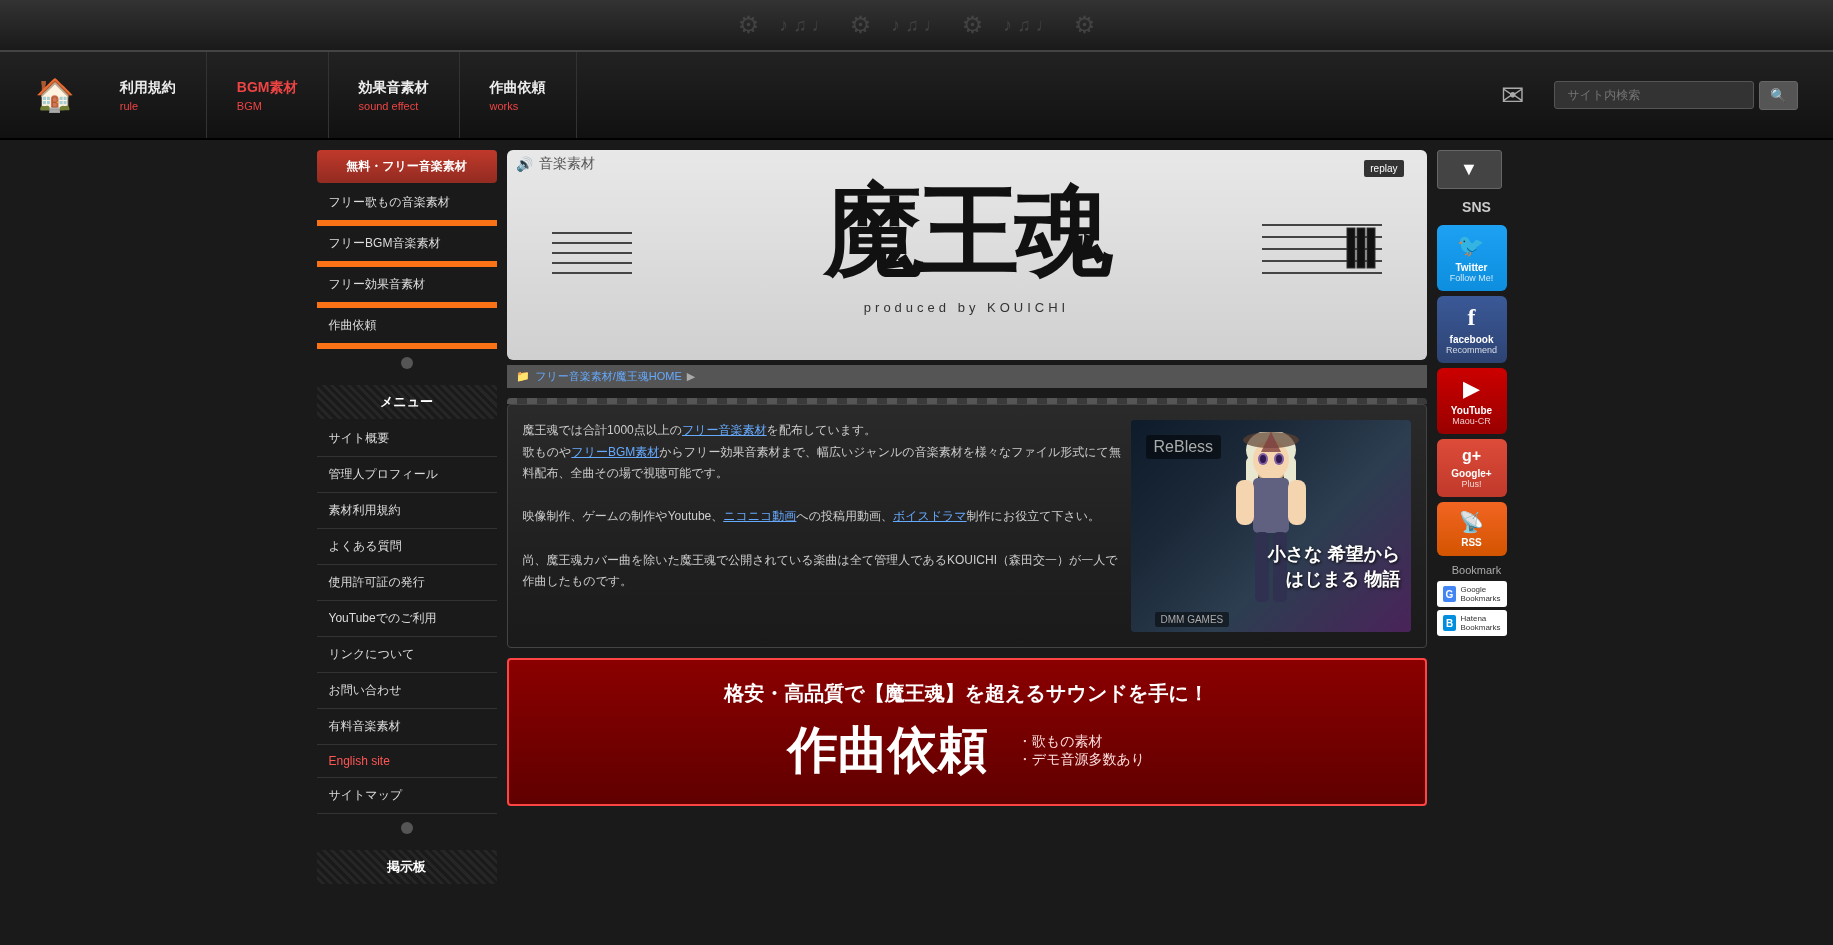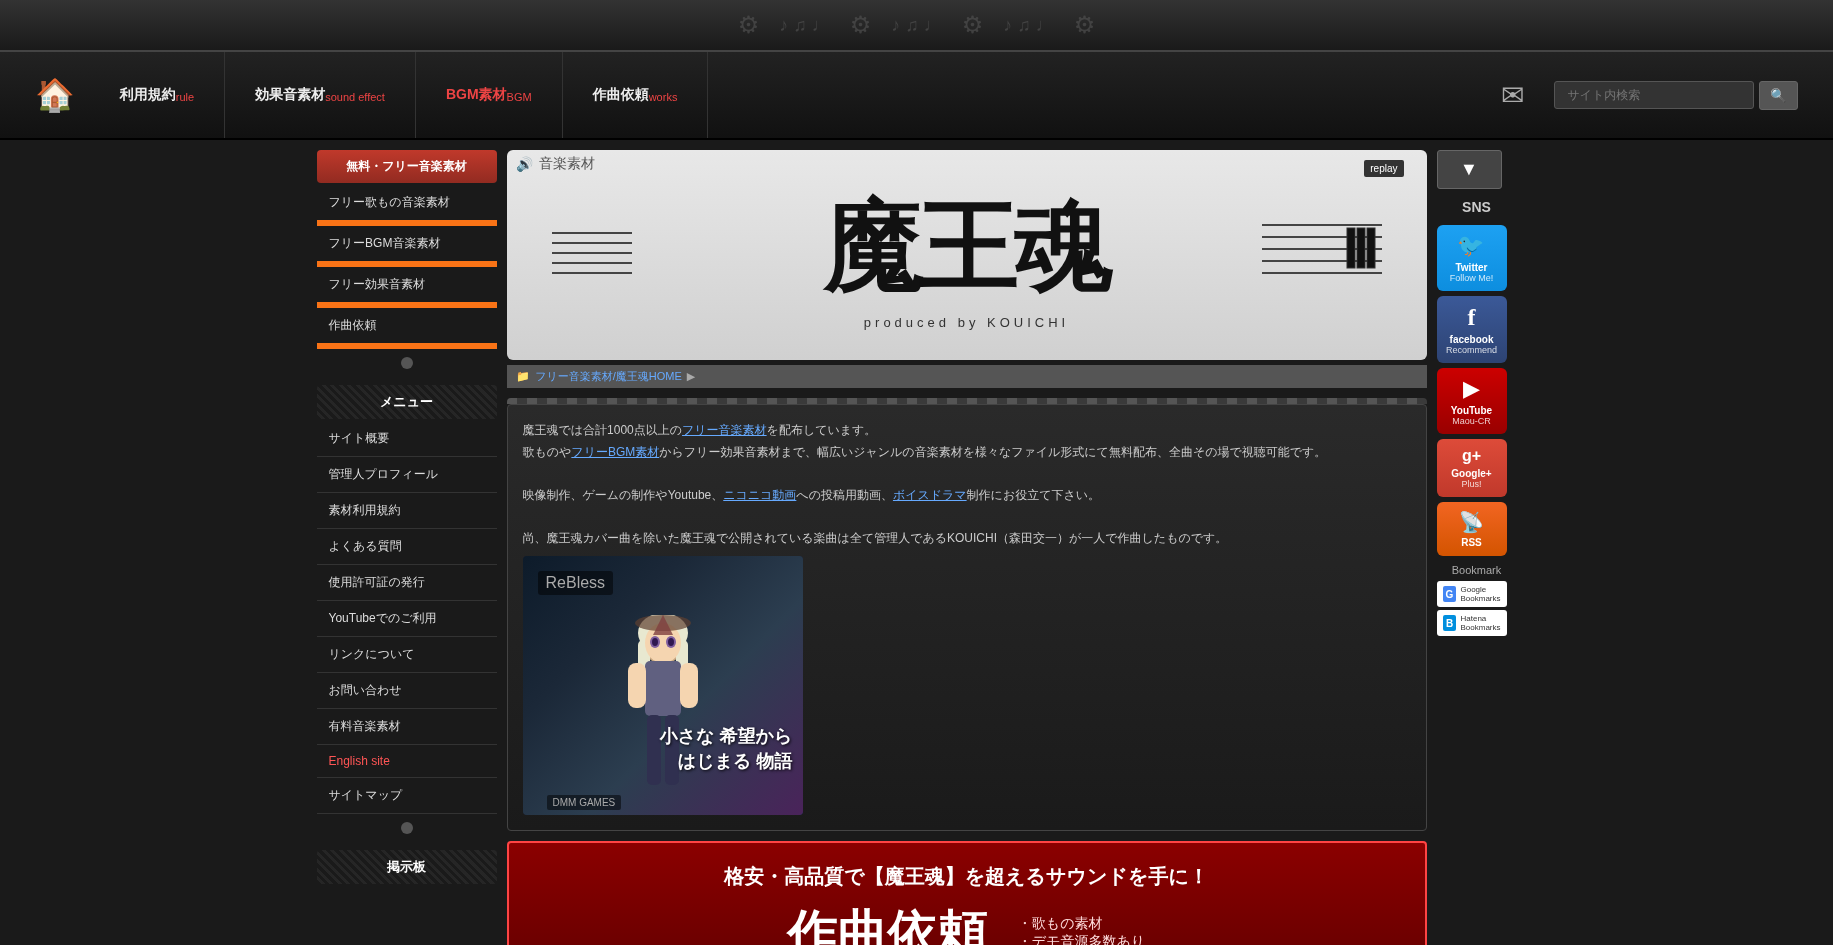--- a/index.html
+++ b/index.html
@@ -51,22 +51,21 @@
       color: #e88;
       font-size: 28px;
     }
     .nav-items {
       display: flex;
       flex: 1;
       align-items: center;
     }
     .nav-item {
       display: flex;
-      flex-direction: row;
-      align-items: center;
+      flex-direction: column;
       justify-content: center;
       padding: 0 30px;
       height: 100%;
       color: #eee;
       text-decoration: none;
       font-size: 13px;
       border-right: 1px solid #333;
       cursor: pointer;
     }
     .nav-item .nav-label-jp { font-size: 14px; font-weight: bold; }
@@ -240,21 +239,20 @@
       font-size: 18px;
       font-weight: bold;
       color: #fff;
       text-align: center;
       border-bottom: 1px solid #555;
     }
     .welcome-body {
       display: flex;
       gap: 6px;
       padding: 15px;
-      flex-direction: column;
     }
     .welcome-text {
       flex: 1;
       font-size: 12px;
       line-height: 1.8;
       color: #ccc;
     }
     .welcome-text a { color: #6af; }
     .welcome-image {
       width: 280px;
@@ -411,36 +409,35 @@
     .logo-music-text {
       font-size: 14px;
       color: #555;
       display: flex;
       align-items: center;
       gap: 5px;
     }
 
     .logo-center {
       display: flex;
-      align-items: center;
       justify-content: center;
       height: 180px;
       position: relative;
     }
     .logo-kanji {
       font-size: 100px;
       font-weight: 900;
       color: #111;
       font-family: 'MS Mincho', '游明朝', serif;
       letter-spacing: -5px;
     }
 
     .rebless-ad {
       width: 100%;
-      height: 259px;
+      height: 212px;
       background: linear-gradient(135deg, #0d1b2a 0%, #1b2838 30%, #2c3e50 60%, #4a235a 100%);
       position: relative;
       display: flex;
       align-items: flex-end;
       justify-content: flex-start;
       padding: 10px;
       overflow: hidden;
     }
     .rebless-subtitle {
       position: absolute;
@@ -490,26 +487,26 @@
 <nav class="nav-bar">
   <div class="nav-home">
     <span style="font-size:32px;">🏠</span>
   </div>
   <div class="nav-items">
     <div class="nav-item">
       <span class="nav-label-jp">利用規約</span>
       <span class="nav-label-en">rule</span>
     </div>
     <div class="nav-item">
+      <span class="nav-label-jp" style="color:#e44;">BGM素材</span>
+      <span class="nav-label-en" style="color:#e44;">BGM</span>
+    </div>
+    <div class="nav-item">
       <span class="nav-label-jp">効果音素材</span>
       <span class="nav-label-en">sound effect</span>
-    </div>
-    <div class="nav-item">
-      <span class="nav-label-jp" style="color:#e44;">BGM素材</span>
-      <span class="nav-label-en" style="color:#e44;">BGM</span>
     </div>
     <div class="nav-item">
       <span class="nav-label-jp">作曲依頼</span>
       <span class="nav-label-en">works</span>
     </div>
   </div>
   <div class="nav-mail">
     <span style="font-size:28px;">✉</span>
   </div>
   <div class="nav-search">

